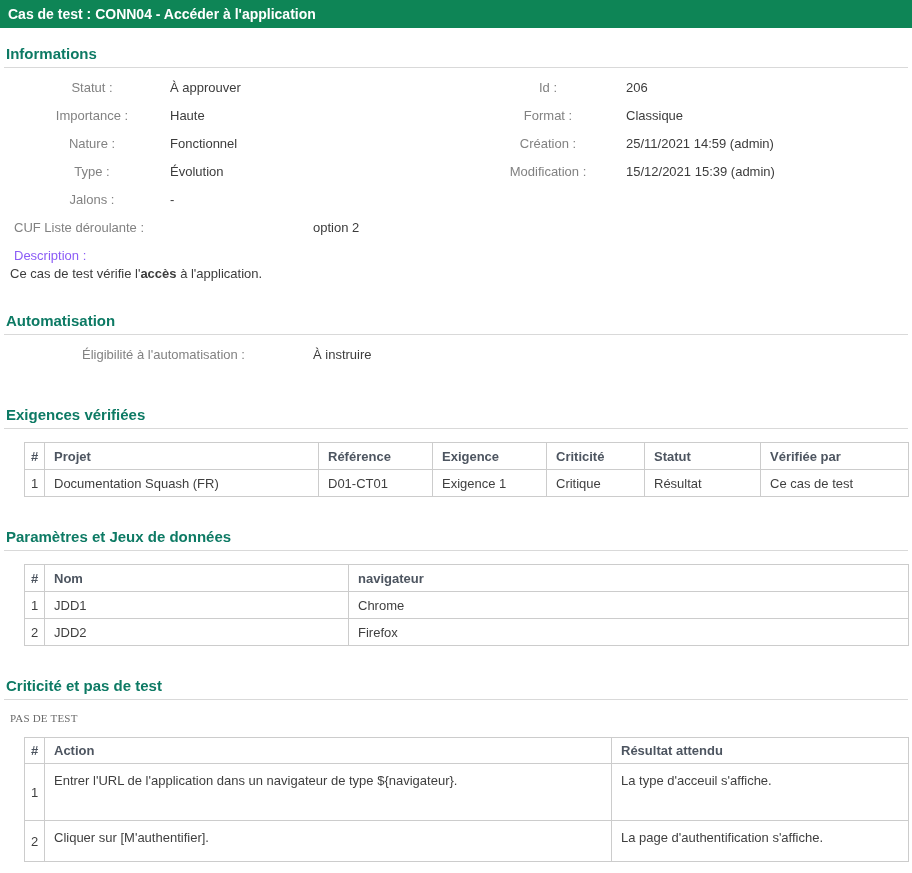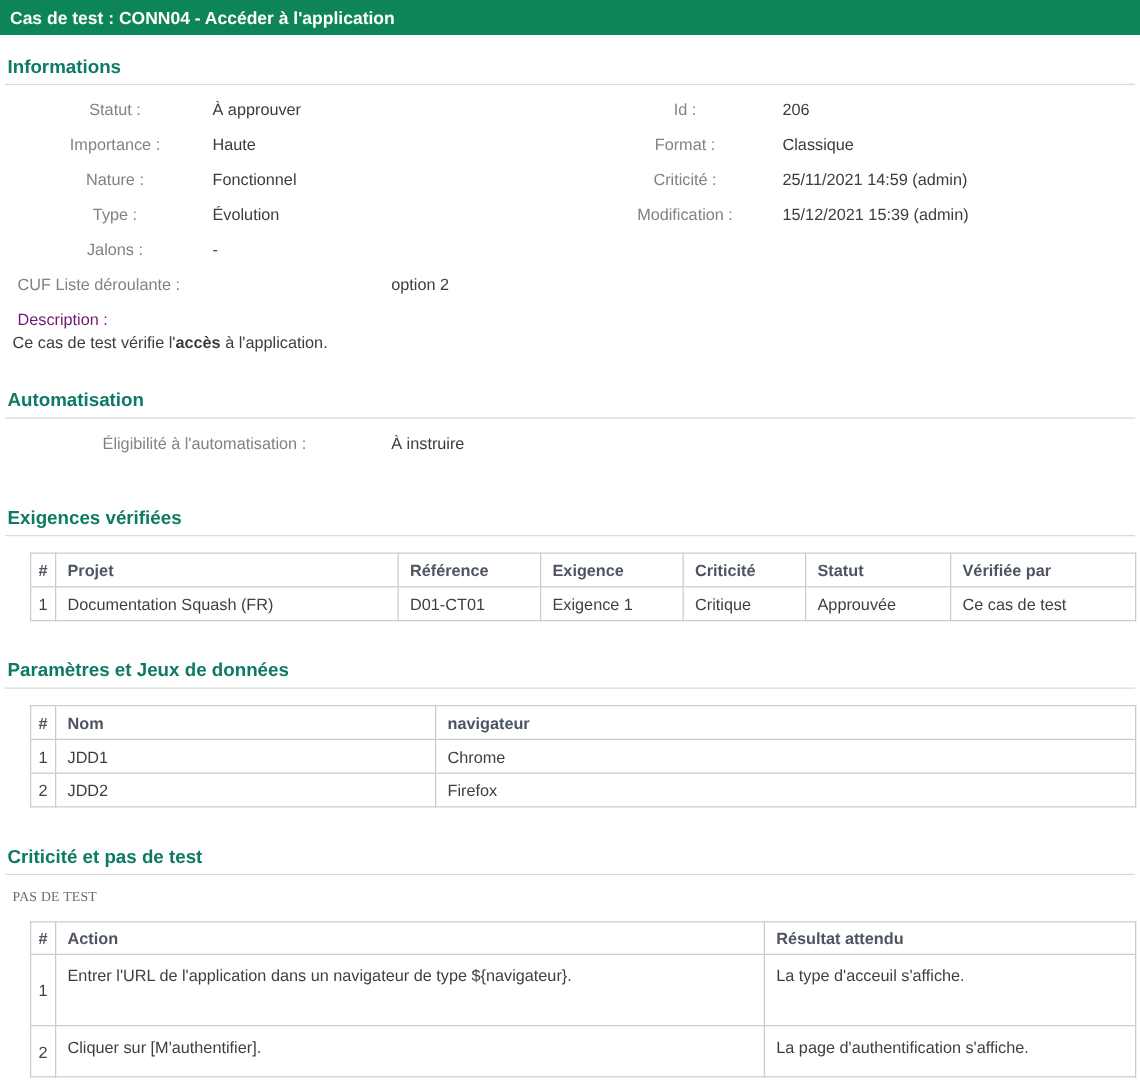--- a/index.html
+++ b/index.html
@@ -20,21 +20,21 @@
   }
   h2.section-title.first { margin-top:17px; }
   hr.divider { border:none; border-top:1px solid #d9d9d9; margin:0 4px; }
   .fields { margin-top:12px;text-align:center; }
   .two-col { display:flex; }
   .col { width:50%; }
   .field { display:flex; height:28px; padding-left:14px; align-items:flex-start; }
   .flabel { width:156px; flex-shrink:0; color:#828282; }
   .fvalue { color:#3c3c3c; }
   .field.wide .flabel { width:299px; }
-  .desc-label { padding-left:14px; color:#701a75; height:18px; }
+  .desc-label { padding-left:14px; color:#8b5cf6; height:18px; }
   .desc-text { padding:0 0 0 10px; color:#3c3c3c; margin-bottom:8px; }
   .sub-label { margin:12px 0 0 10px; font-size:11px; color:#6b6b6b; letter-spacing:.2px;font-family:Liberation Serif, serif; }
   table {
     border-collapse:collapse; table-layout:fixed;
     width:884px; margin:13px 4px 0 24px; font-size:13px;
   }
   th, td { border:1px solid #cccccc; text-align:left; padding:5px 9px; vertical-align:middle; }
   th { color:#4d5560; font-weight:bold; }
   td { color:#3f3f3f; }
   th.num, td.num { text-align:center; padding:5px 2px; }
@@ -83,21 +83,21 @@
       <div class="col">
         <div class="field">
           <span class="flabel">Id :</span>
           <span class="fvalue">206</span>
         </div>
         <div class="field">
           <span class="flabel">Format :</span>
           <span class="fvalue">Classique</span>
         </div>
         <div class="field">
-          <span class="flabel">Criticité :</span>
+          <span class="flabel">Création :</span>
           <span class="fvalue">25/11/2021 14:59 (admin)</span>
         </div>
         <div class="field">
           <span class="flabel">Modification :</span>
           <span class="fvalue">15/12/2021 15:39 (admin)</span>
         </div>
       </div>
     </div>
     <div class="field wide">
       <span class="flabel">CUF Liste déroulante :</span>
@@ -142,21 +142,21 @@
           <th>Vérifiée par</th>
         </tr>
       </thead>
       <tbody>
         <tr>
           <td class="num">1</td>
           <td>Documentation Squash (FR)</td>
           <td>D01-CT01</td>
           <td>Exigence 1</td>
           <td>Critique</td>
-          <td>Approuvée</td>
+          <td>Résultat</td>
           <td>Ce cas de test</td>
         </tr>
       </tbody>
     </table>
   </section>
 
   <section>
     <h2 class="section-title">Paramètres et Jeux de données</h2>
     <hr class="divider">
     <table class="grid-table">

